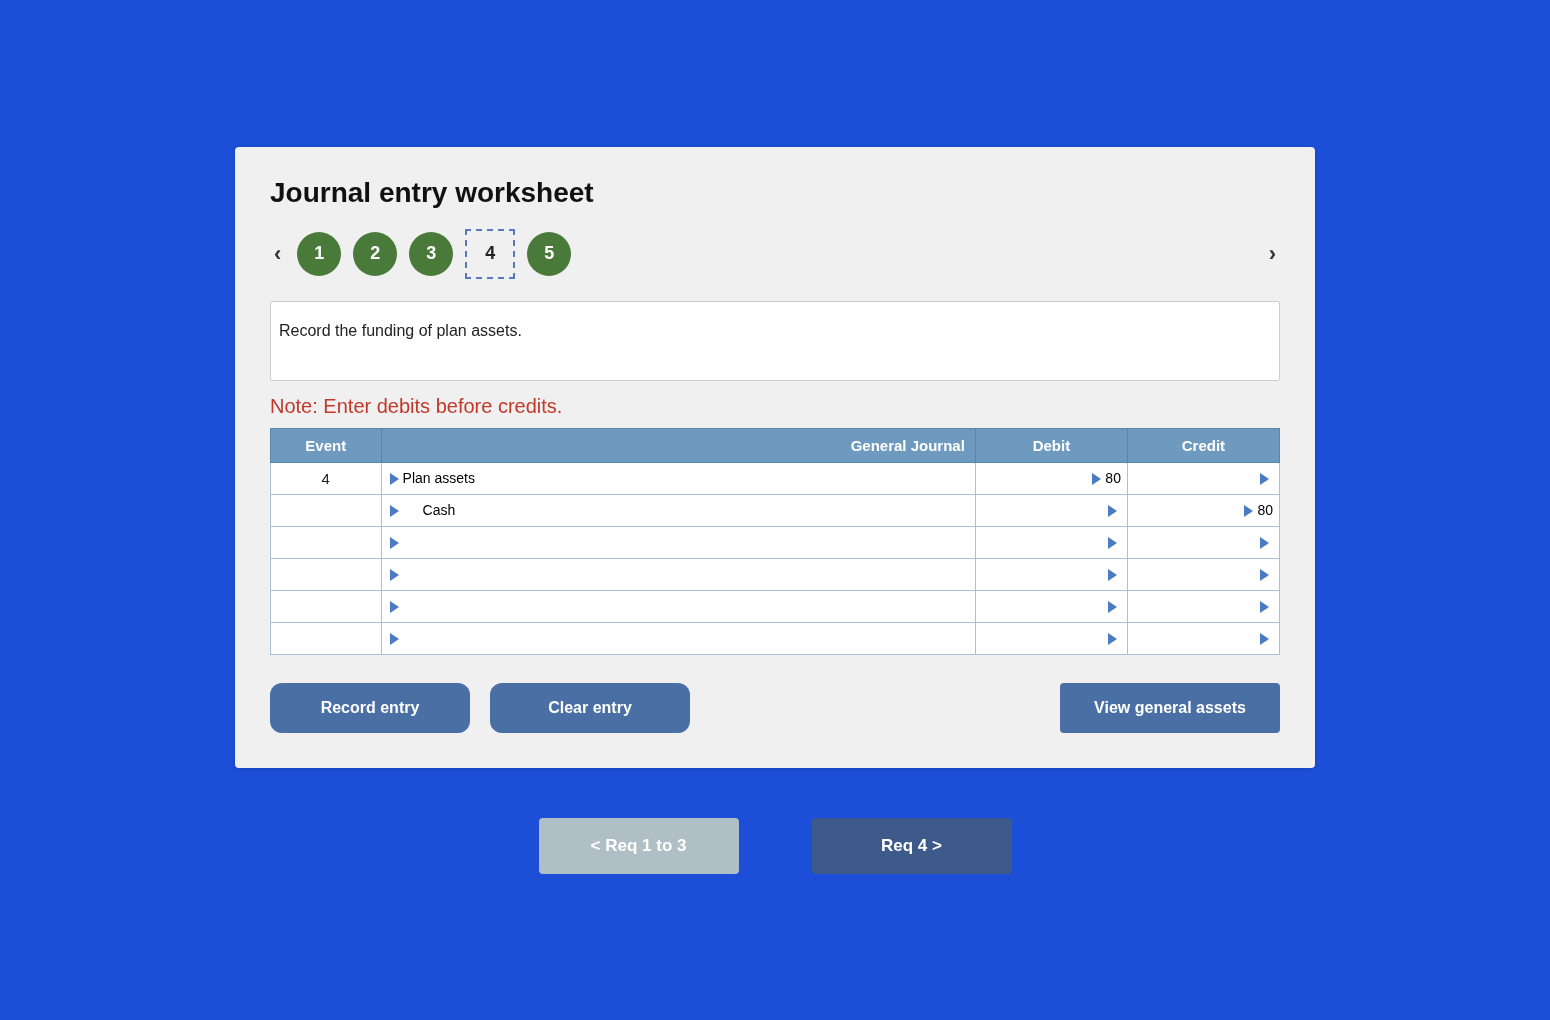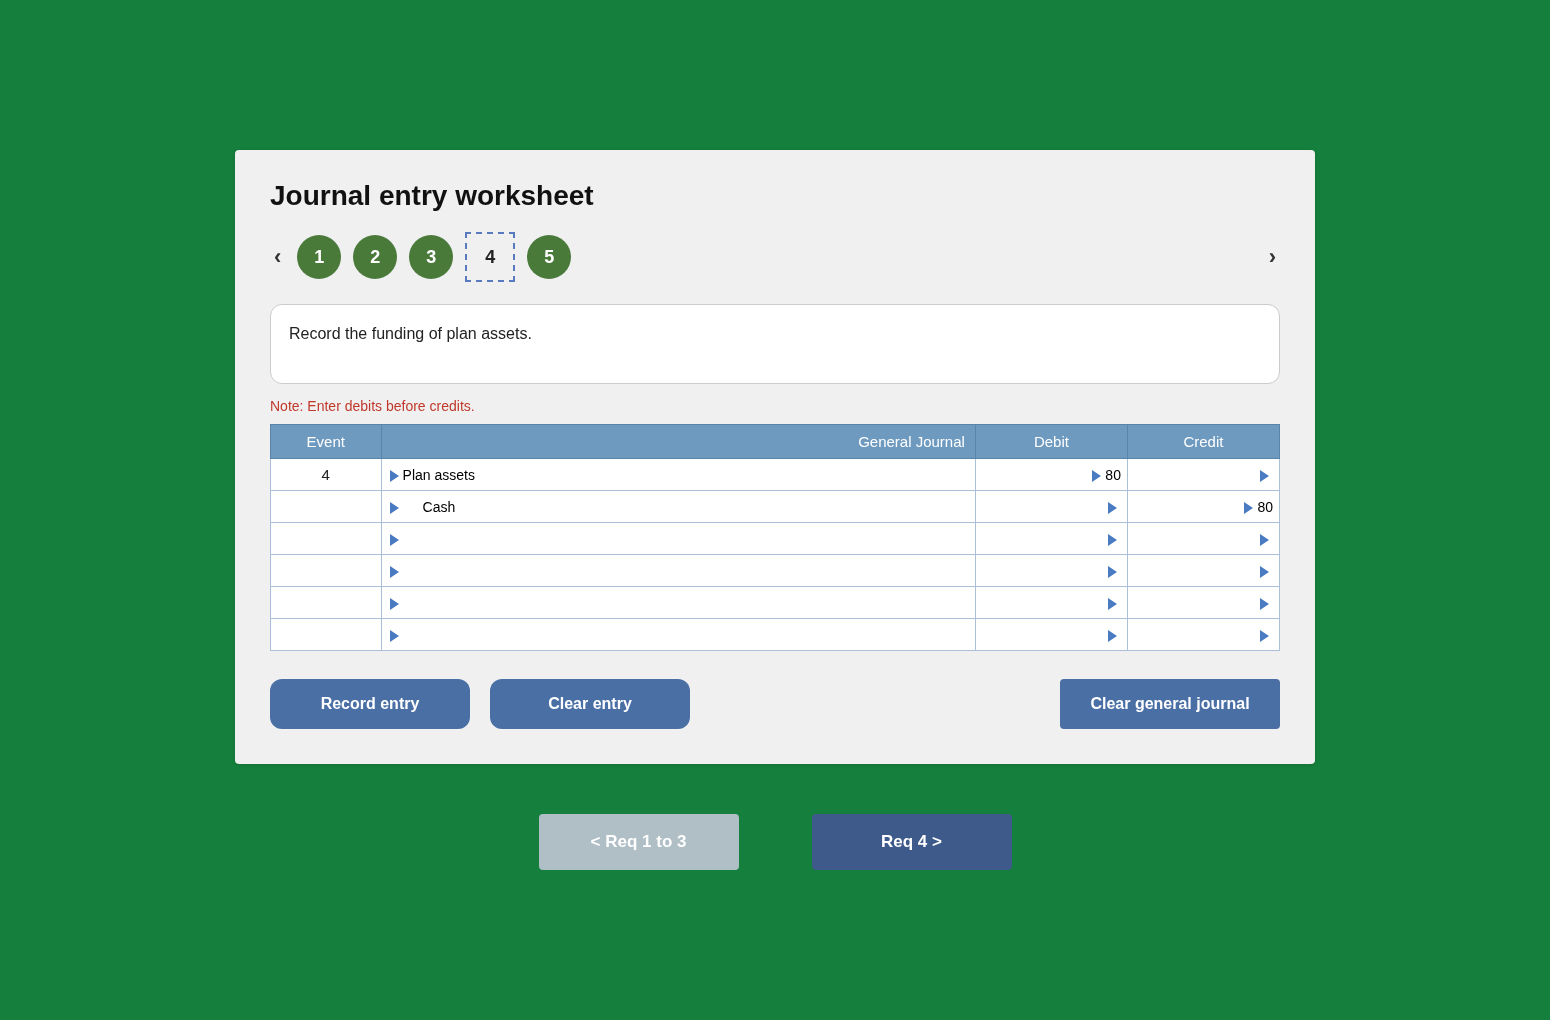--- a/index.html
+++ b/index.html
@@ -9,21 +9,21 @@
       display: flex;
       justify-content: center;
       align-items: center;
       min-height: 100vh;
       width: 1550px;
       min-height: 1020px;
     }
     .page-wrapper {
       width: 1550px;
       min-height: 1020px;
-      background: #15803d;
+      background: #1d4ed8;
       display: flex;
       flex-direction: column;
       align-items: center;
       justify-content: center;
       padding: 20px;
     }
     .main-card {
       background: #f0f0f0;
       border-radius: 4px;
       padding: 30px 35px 35px 35px;
@@ -72,43 +72,43 @@
       align-items: center;
       justify-content: center;
       font-size: 18px;
       font-weight: bold;
       color: #222;
       background: #f0f0f0;
     }
     .description-box {
       background: #fff;
       border: 1px solid #ccc;
-      border-radius: 12px;
-      padding: 20px 18px;
+      border-radius: 2px;
+      padding: 20px 8px;
       margin-bottom: 14px;
       min-height: 80px;
       font-size: 16px;
       color: #222;
     }
     .note-text {
       color: #c0392b;
-      font-size: 14px;
+      font-size: 20px;
       margin-bottom: 10px;
       font-style: normal;
     }
     .journal-table {
       width: 100%;
       border-collapse: collapse;
       margin-bottom: 28px;
     }
     .journal-table th {
       background: #6e9ac0;
       color: #fff;
       font-size: 15px;
-      font-weight: normal;
+      font-weight: bold;
       padding: 8px 10px;
       border: 1px solid #5a85aa;
       text-align: center;
     }
     .journal-table th.general-journal {
       text-align: right;
     }
     .journal-table td {
       border: 1px solid #aac0d8;
       padding: 5px 8px;
@@ -272,21 +272,21 @@
             <td class="gj-col"><span class="triangle"></span><span></span></td>
             <td class="debit-col"><span class="triangle"></span><span></span></td>
             <td class="credit-col"><span class="triangle"></span><span></span></td>
           </tr>
         </tbody>
     </table>
 
     <div class="buttons-row">
       <button class="btn-primary">Record entry</button>
       <button class="btn-primary">Clear entry</button>
-      <button class="btn-view">Clear general journal</button>
+      <button class="btn-view">View general assets</button>
     </div>
   </div>
 
   <div class="bottom-nav">
     <button class="btn-req-prev">&lt; Req 1 to 3</button>
     <button class="btn-req-next">Req 4 &gt;</button>
   </div>
 </div>
 
 </body></html>

